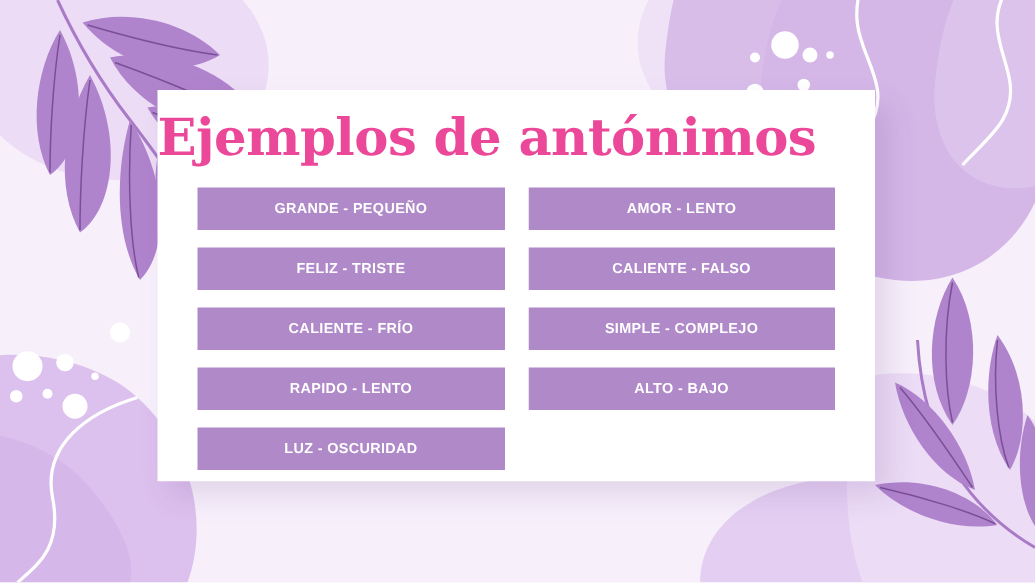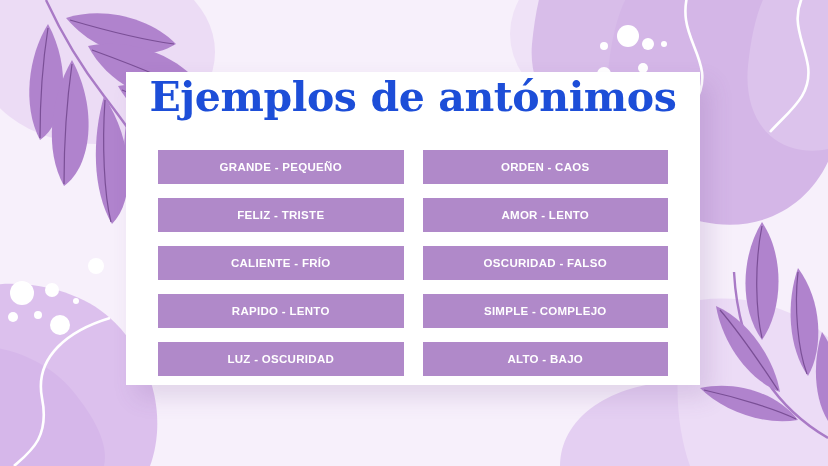--- a/index.html
+++ b/index.html
@@ -40,27 +40,27 @@
     height: 313px;
     background: #ffffff;
     box-shadow: 10px 12px 22px rgba(110, 70, 140, 0.16);
     z-index: 5;
   }
 
   .card-title {
     position: absolute;
     left: 0;
     right: 0;
-    top: 4px;
-    text-align: center;
+    top: 17px;
+    text-align: left;
     font-family: "DejaVu Serif", "Liberation Serif", serif;
     font-weight: 700;
     font-size: 41px;
     letter-spacing: -0.4px;
-    color: #1d4ed8;
+    color: #ec4899;
     line-height: 1.05;
     white-space: nowrap;
   }
 
   .grid {
     position: absolute;
     left: 32px;
     top: 78px;
     width: 510px;
     display: flex;
@@ -200,23 +200,22 @@
 
       <div class="col">
         <div class="pill">GRANDE - PEQUEÑO</div>
         <div class="pill">FELIZ - TRISTE</div>
         <div class="pill">CALIENTE - FRÍO</div>
         <div class="pill">RAPIDO - LENTO</div>
         <div class="pill">LUZ - OSCURIDAD</div>
       </div>
 
       <div class="col">
-        <div class="pill">ORDEN - CAOS</div>
         <div class="pill">AMOR - LENTO</div>
-        <div class="pill">OSCURIDAD - FALSO</div>
+        <div class="pill">CALIENTE - FALSO</div>
         <div class="pill">SIMPLE - COMPLEJO</div>
         <div class="pill">ALTO - BAJO</div>
       </div>
 
     </div>
   </div>
 
 </div>
 
 </body></html>

